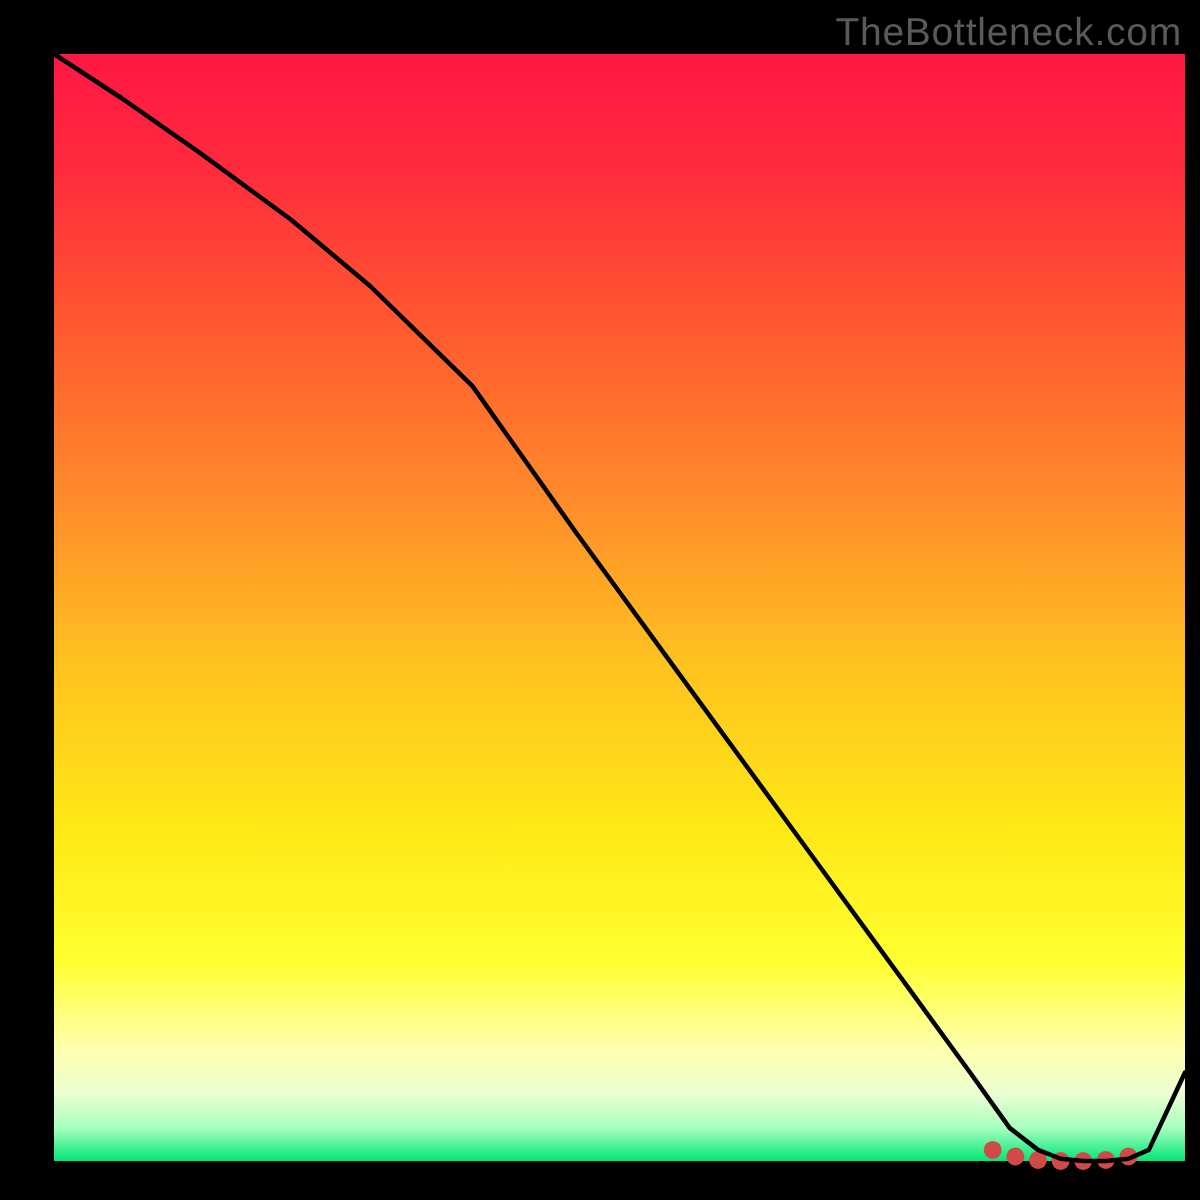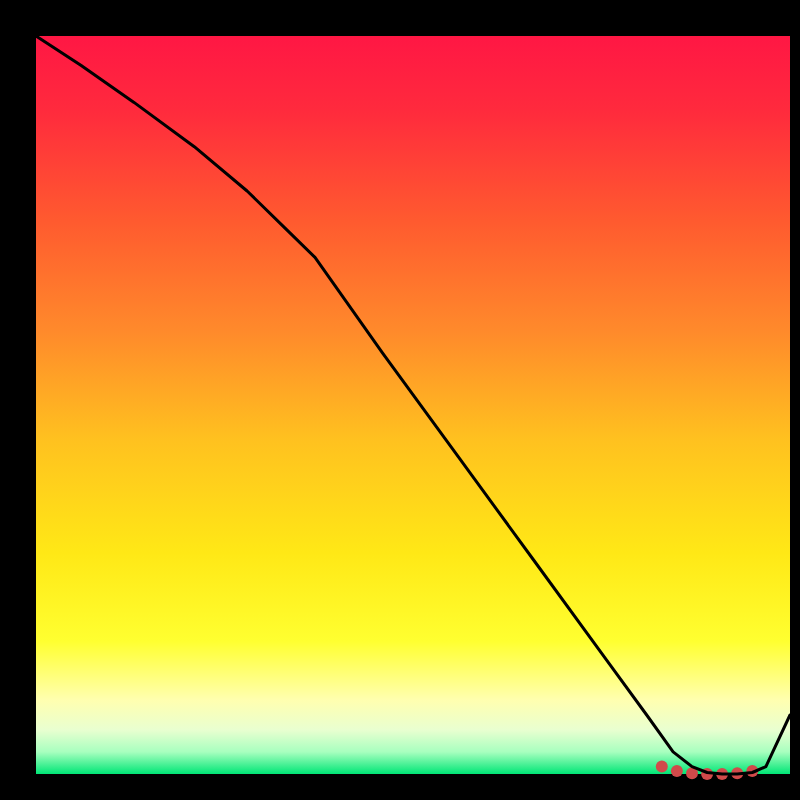--- a/index.html
+++ b/index.html
@@ -31,20 +31,21 @@
     inset: 0;
     width: 800px;
     height: 800px;
     display: block;
   }
 </style>
 </head>
 <body>
 <div class="wrap">
 
+<div class="watermark">TheBottleneck.com</div>
 
 <svg class="chart" viewBox="0 0 800 800">
   <defs>
     <linearGradient id="bg-grad" x1="0" y1="0" x2="0" y2="1">
           <stop offset="0%" stop-color="#ff1744"></stop>
           <stop offset="10%" stop-color="#ff2a3d"></stop>
           <stop offset="25%" stop-color="#ff5a2f"></stop>
           <stop offset="40%" stop-color="#ff8a2b"></stop>
           <stop offset="55.00000000000001%" stop-color="#ffc21f"></stop>
           <stop offset="70%" stop-color="#ffe816"></stop>

